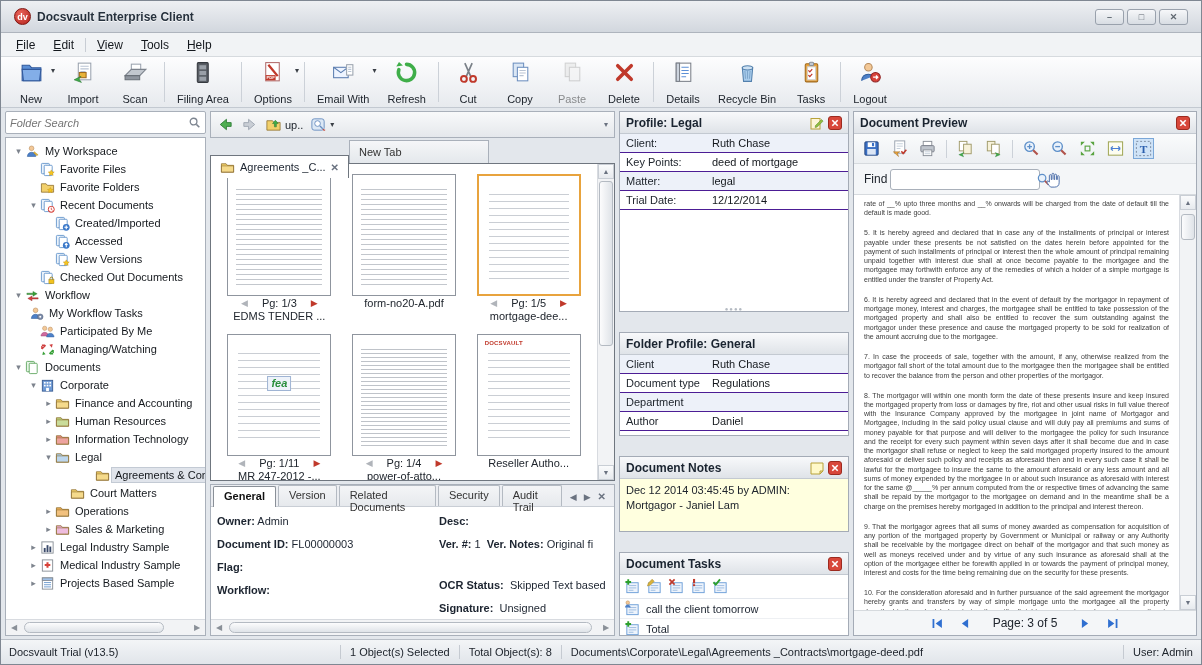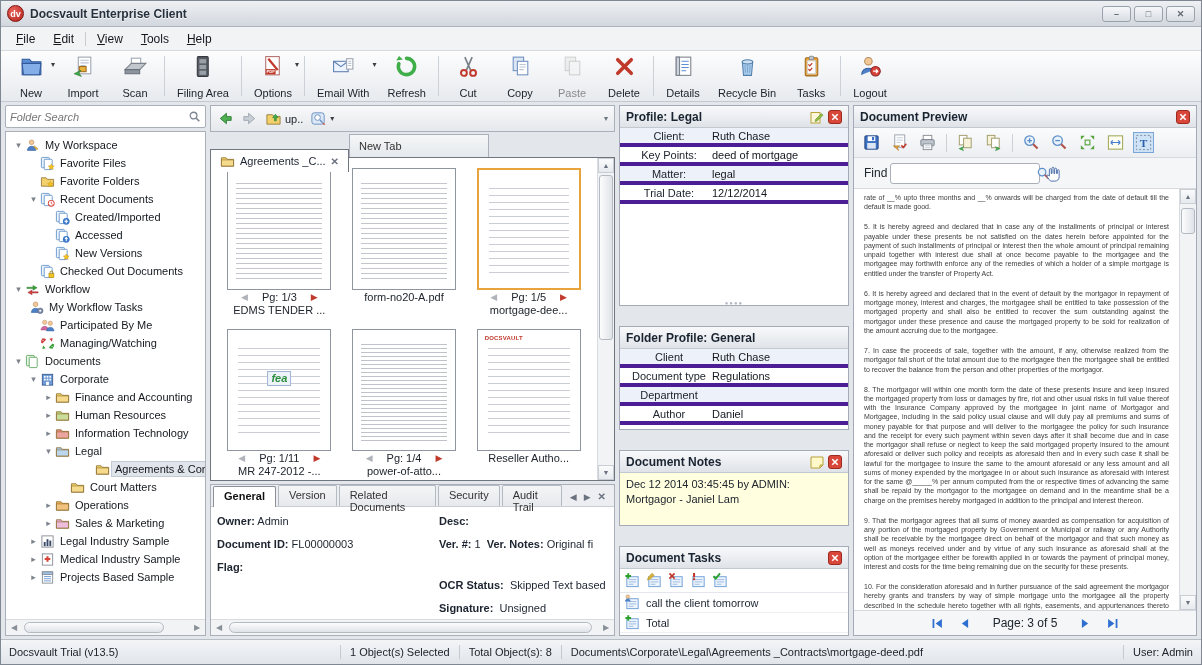--- a/index.html
+++ b/index.html
@@ -1,21 +1,21 @@
 <!DOCTYPE html>
 <html><head>
 <meta charset="utf-8">
 <style>
   * { box-sizing: border-box; margin:0; padding:0; }
   html,body { width:1202px; height:665px; overflow:hidden; }
   body { font-family:"Liberation Sans", sans-serif; font-size:11px; color:#1c2430; background:#c9ced6; user-select:none; }
   .app { position:absolute; inset:0; display:flex; flex-direction:column; border:1px solid #7f8792; background:#e3e7ec; }
 
   
-  .titlebar { height:26px; background:linear-gradient(#eef0f3,#d2d7de); border-bottom:1px solid #aeb4bd; display:flex; align-items:center; padding:0 6px; }
+  .titlebar { height:32px; background:linear-gradient(#eef0f3,#d2d7de); border-bottom:1px solid #aeb4bd; display:flex; align-items:center; padding:0 13px; }
   .logo { width:17px; height:17px; border-radius:50%; background:radial-gradient(circle at 35% 30%, #e8635a, #b5231d); color:#fff; font-weight:bold; font-size:9px; display:flex; align-items:center; justify-content:center; margin-right:6px; border:1px solid #7e140f; }
   .wtitle { font-weight:bold; font-size:12px; color:#26313d; text-shadow:0 1px 0 rgba(255,255,255,.8); }
   .winbtns { margin-left:auto; display:flex; gap:3px; }
   .winbtn { width:29px; height:16px; border:1px solid #99a1ac; border-radius:3px; background:linear-gradient(#f6f7f9,#d8dde3); color:#5f6770; font-size:9px; line-height:14px; text-align:center; font-weight:bold; }
 
   
   .menubar { height:24px; background:#f1f3f5; border-bottom:1px solid #d6dade; display:flex; align-items:center; padding:0 6px; }
   .menu-item { display:inline-block; padding:3px 9px; font-size:12px; color:#14181d; }
   .menu-item::first-letter { text-decoration:underline; }
   .menusep { width:1px; height:14px; background:#c8cdd4; margin:0 2px; }
@@ -90,21 +90,21 @@
   .dcol-l { width:222px; }
   .dcol-r { flex:1; overflow:hidden; }
   .drow { height:23px; white-space:nowrap; font-size:11px; }
   .drow b { font-weight:bold; }
   .dgap { height:18px; }
 
   
   .panel { border:1px solid #a4abb6; background:#fff; display:flex; flex-direction:column; overflow:hidden; }
   .phead { height:22px; flex:none; background:linear-gradient(#f8f9fb,#dfe3e8); border-bottom:1px solid #c3c9d1; display:flex; align-items:center; padding:0 6px; gap:4px; }
   .ptitle { flex:1; font-weight:bold; font-size:12px; color:#1a2430; }
-  .prow { height:19px; display:flex; align-items:center; border-bottom:4px solid #4c1d95; font-size:11px;text-align:center; }
+  .prow { height:19px; display:flex; align-items:center; border-bottom:1px solid #4c1d95; font-size:11px; }
   .prow:nth-child(odd) { background:#edf1f9; }
   .prow .pl { width:92px; padding-left:6px; color:#20262e; flex:none; }
   .prow .pv { color:#14181d; }
   .pfill { flex:1; }
   .notesbody { flex:1; background:#ffffdf; padding:4px 6px; font-size:11px; line-height:1.35; color:#20262e; }
   .tasktb { padding:3px 4px; display:flex; gap:5px; border-bottom:1px solid #e3e7ed; }
   .taskrow { height:20px; display:flex; align-items:center; gap:5px; padding:0 4px; border-bottom:1px solid #eef0f3; font-size:11px; }
   .splitgrip { height:5px; flex:none; display:flex; align-items:center; justify-content:center; color:#b4bac2; font-size:6px; letter-spacing:1px; }
 
   
@@ -757,20 +757,21 @@
             <span>◀</span>
             <span>▶</span>
             <span style="font-size:10px;font-weight:bold;">✕</span>
           </span>
         </div>
         <div class="dbody">
           <div class="dcol-l">
             <div class="drow"><b>Owner:</b> <span>Admin</span></div>
             <div class="drow"><b>Document ID:</b> <span>FL00000003</span></div>
             <div class="drow"><b>Flag:</b> <span></span></div>
+            <div class="drow"><b>Workflow:</b> <span></span></div>
           </div>
           <div class="dcol-r">
             <div class="drow"><b>Desc:</b> <span></span></div>
             <div class="drow"><b>Ver. #:</b> <span>1</span>&nbsp;&nbsp;<b>Ver. Notes:</b> <span>Original fi</span></div>
             <div class="dgap"></div>
             <div class="drow"><b>OCR Status:</b>&nbsp; <span>Skipped Text based</span></div>
             <div class="drow"><b>Signature:</b>&nbsp; <span>Unsigned</span></div>
           </div>
         </div>
         <div class="hscroll">

